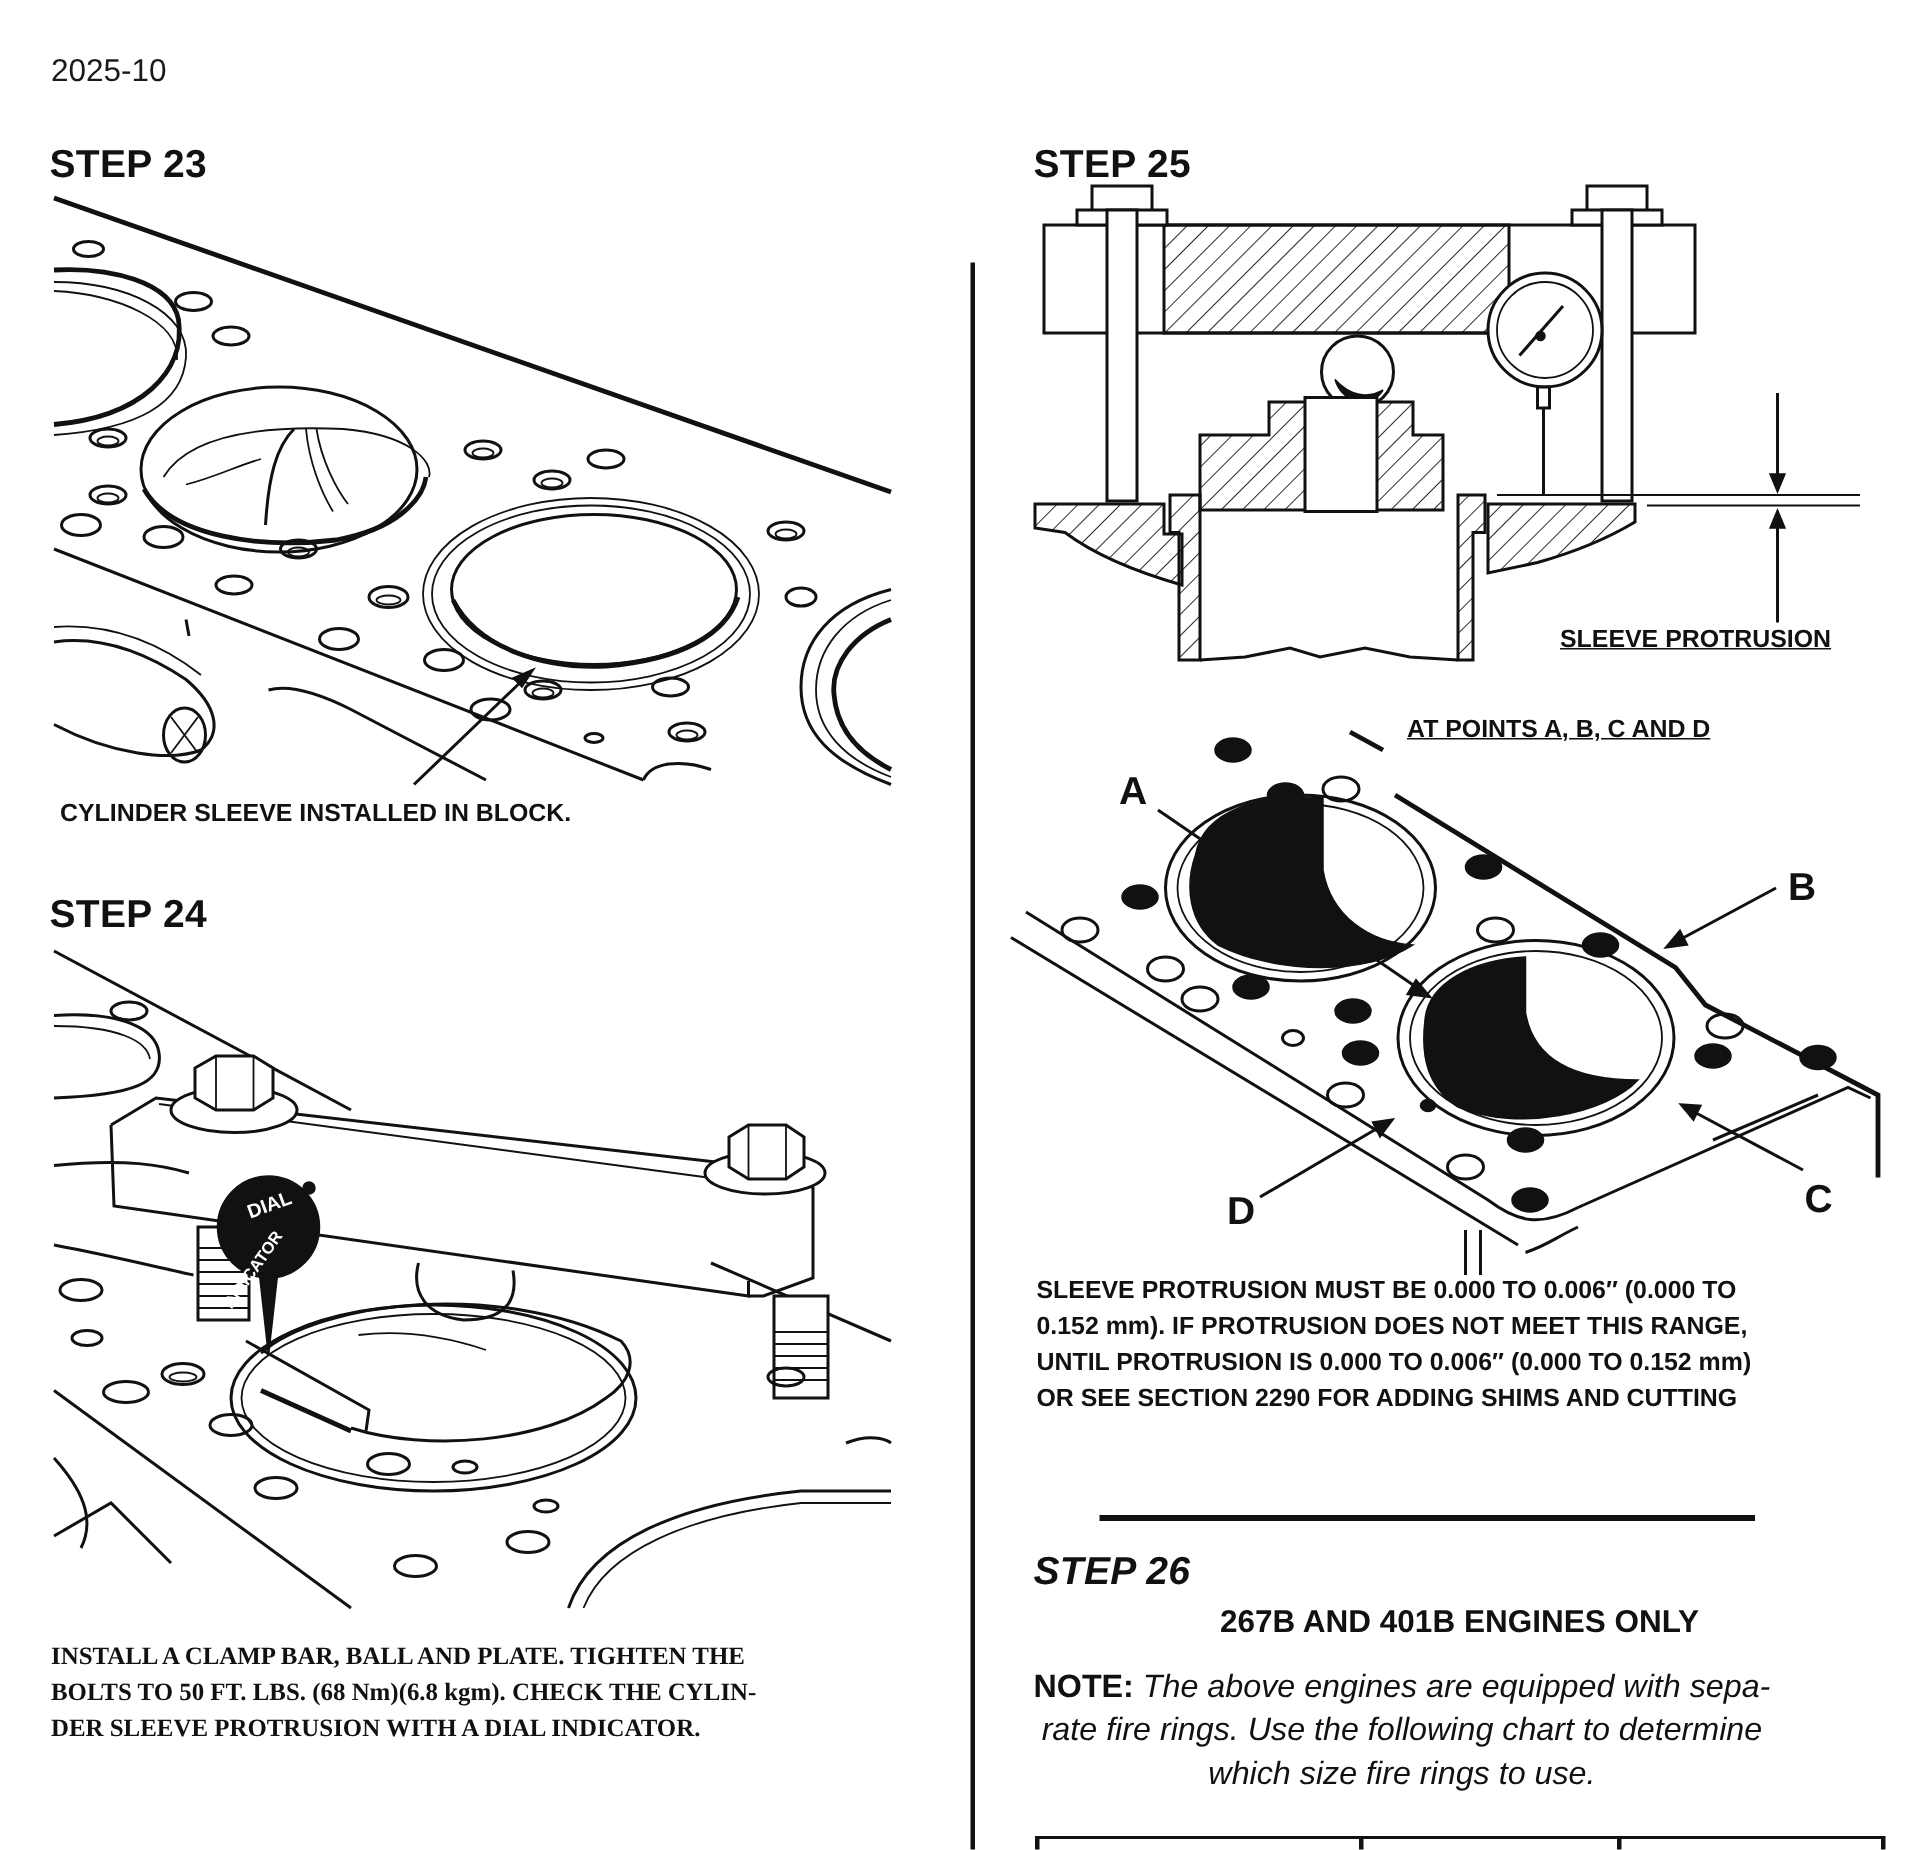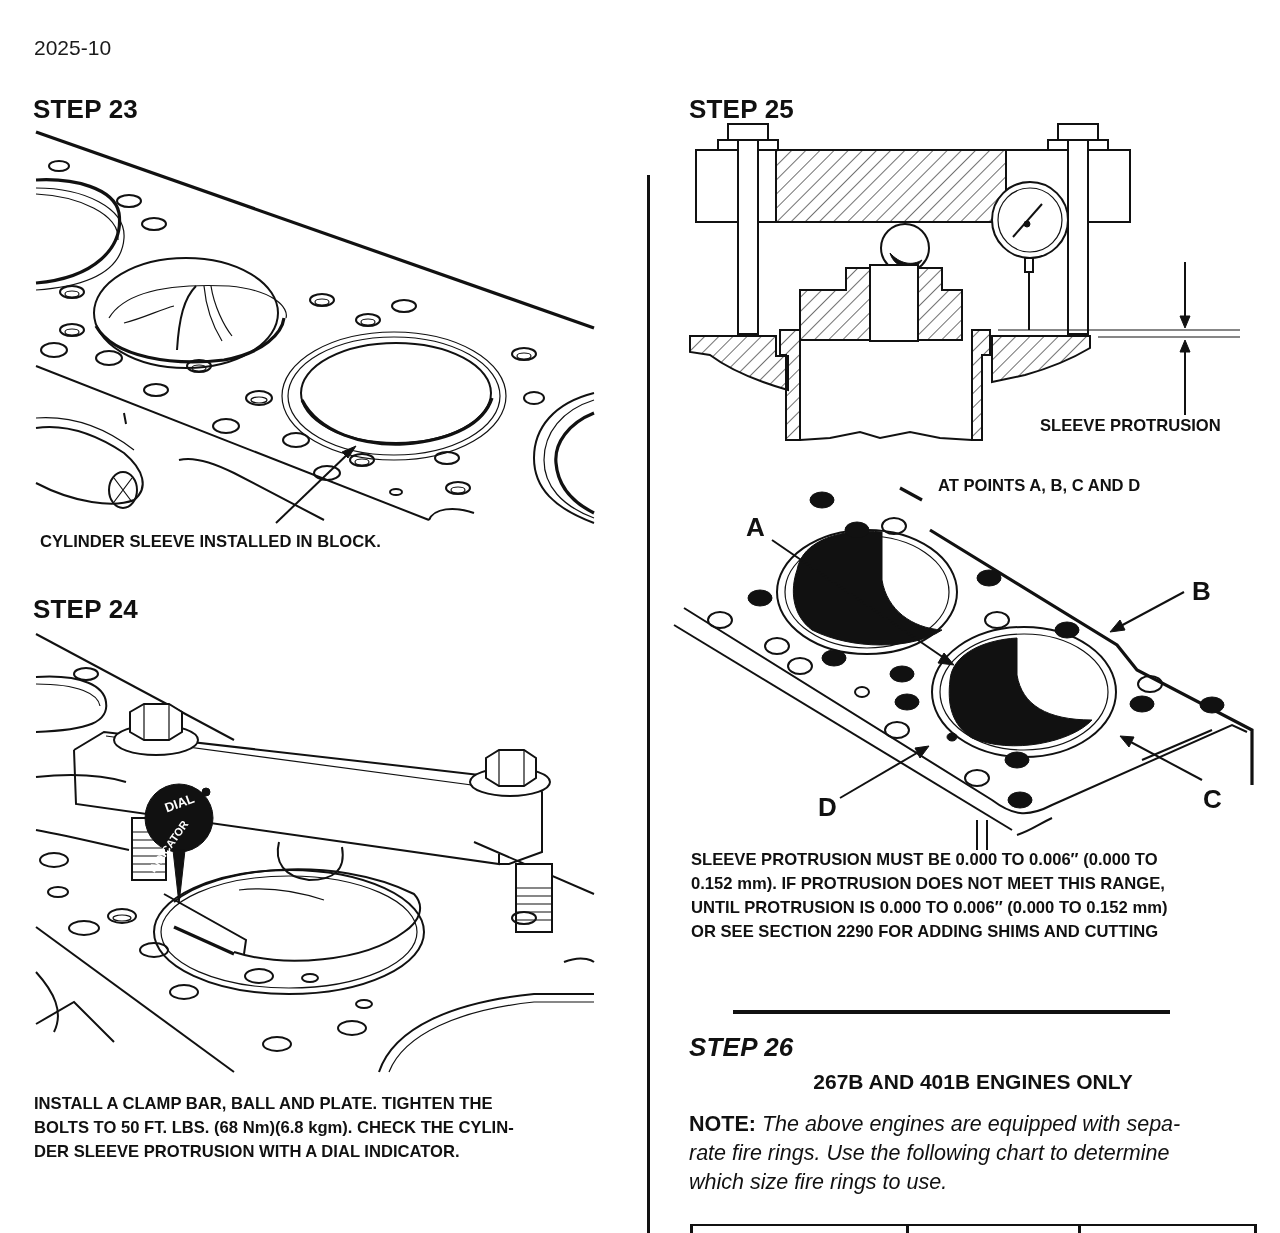--- a/index.html
+++ b/index.html
@@ -2,24 +2,24 @@
 <html><head>
 <meta charset="utf-8">
 <style>
   html, body { margin: 0; padding: 0; background: #ffffff; }
   body { width: 1280px; height: 1233px; position: relative; overflow: hidden; color: #111; font-family: "Liberation Sans", sans-serif; }
   .abs { position: absolute; }
   .page-num { left: 34px; top: 36px; font-size: 21px; font-weight: normal; color: #1a1a1a; }
   .step { font-size: 26px; font-weight: bold; letter-spacing: 0.2px; color: #111; }
   .caption { font-size: 16.6px; font-weight: bold; line-height: 24px; color: #111; }
   .body-text { font-size: 16.6px; font-weight: bold; line-height: 24px; color: #111; }
-  .label { font-size: 16.6px; font-weight: bold; color: #111; line-height: 24px; }
+  .label { font-size: 16.6px; font-weight: bold; color: #111; line-height: 24px; text-decoration: underline; }
   .letter { font-size: 26px; font-weight: bold; color: #111; }
   .center-head { font-size: 21px; font-weight: bold; color: #111; text-align: center; }
-  .note { font-size: 21.5px; line-height: 29px; color: #111; }
+  .note { font-size: 21.5px; line-height: 29px; color: #111; text-align: center; }
   .note b { font-weight: bold; font-style: normal; }
   .note i { font-style: italic; }
   .divider-v { left: 647px; top: 175px; width: 3px; height: 1060px; background: #111; }
   .divider-h { left: 733px; top: 1010px; width: 437px; height: 4px; background: #111; }
   svg { position: absolute; overflow: visible; }
   svg .ln { fill: none; stroke: #111; stroke-width: 2; }
   svg .thin { fill: none; stroke: #111; stroke-width: 1.2; }
   svg .thick { fill: none; stroke: #111; stroke-width: 3.2; }
   svg .blk { fill: #111; stroke: #111; }
   svg .wht { fill: #fff; stroke: #111; stroke-width: 2; }
@@ -182,21 +182,21 @@
   </g>
 
   <path class="ln" d="M2 295 L200 440"></path>
   <path class="ln" d="M2 340 C20 360 30 380 20 400"></path>
   <path class="ln" d="M2 392 L40 370 L80 410"></path>
   <path class="ln" d="M345 440 C360 395 420 370 500 362 L560 362"></path>
   <path class="thin" d="M355 440 C370 402 425 378 500 370 L560 370"></path>
   <path class="ln" d="M530 330 C550 322 560 330 560 330"></path>
 </svg>
 
-<div class="abs caption" style="left:34px; top:1092px;">
+<div class="abs caption" style="left:34px; top:1092px;font-family:Liberation Serif, serif;">
   <div>INSTALL A CLAMP BAR, BALL AND PLATE. TIGHTEN THE</div>
   <div>BOLTS TO 50 FT. LBS. (68 Nm)(6.8 kgm). CHECK THE CYLIN-</div>
   <div>DER SLEEVE PROTRUSION WITH A DIAL INDICATOR.</div>
 </div>
 
 <div class="abs step" style="left:689px; top:94px;">STEP 25</div>
 
 <svg style="left:680px; top:120px;" width="580" height="340" viewBox="0 0 580 340">
 
   <rect class="ln" x="16" y="30" width="434" height="72"></rect>

